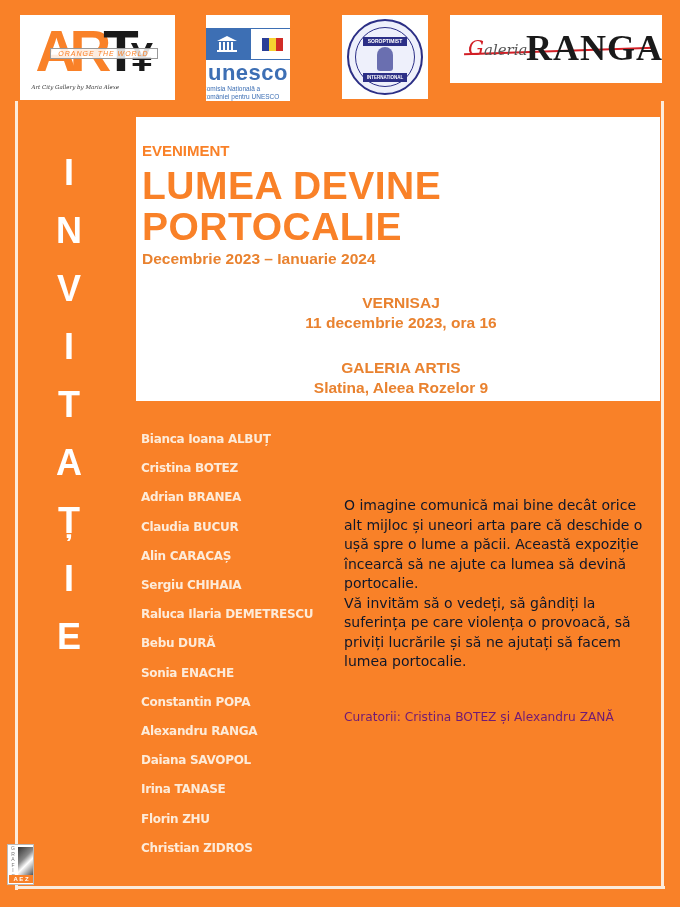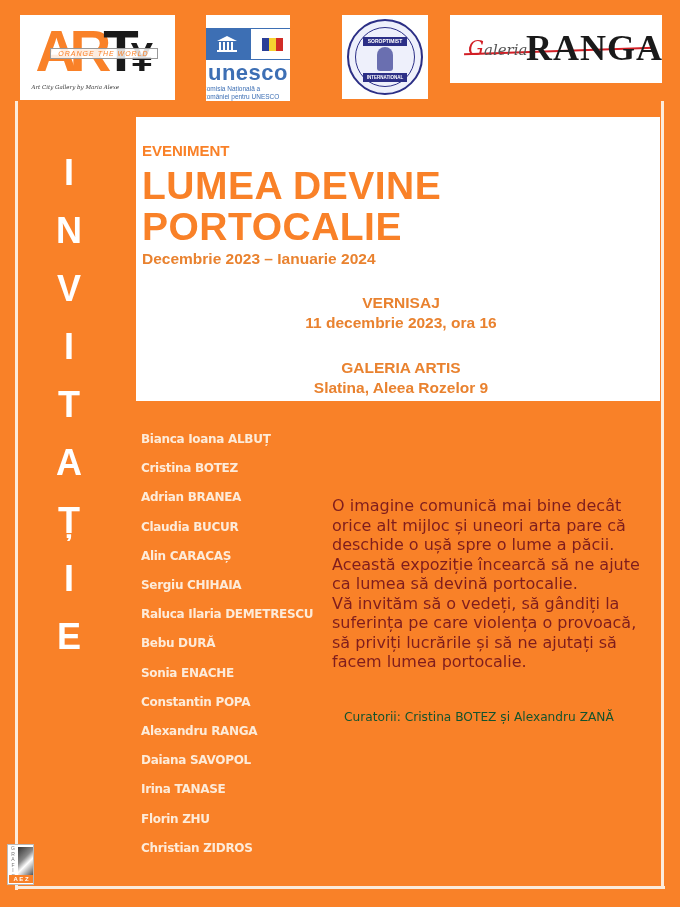--- a/index.html
+++ b/index.html
@@ -56,23 +56,23 @@
   .ev-title { color: #F98128; font-weight: bold; font-size: 39px; line-height: 41px; margin-top: 6px; letter-spacing: 0.5px; }
   .ev-dates { color: #E9822F; font-weight: bold; font-size: 15.5px; line-height: 18px; margin-top: 3px; }
   .ev-block { color: #E9822F; font-weight: bold; font-size: 15.5px; line-height: 20px; margin-top: 25px; text-align: center; }
   .ev-block div { white-space: nowrap; }
 
   
   .artists { position: absolute; left: 141px; top: 425px; }
   .artists li { list-style: none; color: #FDEBD9; font-family: "DejaVu Sans", sans-serif; font-weight: bold; font-size: 12px; letter-spacing: -0.3px; line-height: 29.2px; white-space: nowrap; }
 
   
-  .desc { position: absolute; left: 332px; top: 496px; width: 310px; color: #7f1d1d; font-family: "DejaVu Sans", sans-serif; font-size: 16px; line-height: 19.5px; }
+  .desc { position: absolute; left: 344px; top: 496px; width: 310px; color: #0f172a; font-family: "DejaVu Sans", sans-serif; font-size: 14px; line-height: 19.5px; }
   .desc p { margin: 0; }
-  .curators { position: absolute; left: 344px; top: 710px; color: #14532d; font-family: "DejaVu Sans", sans-serif; font-size: 12.2px; white-space: nowrap; text-align: center; }
+  .curators { position: absolute; left: 344px; top: 710px; color: #701a75; font-family: "DejaVu Sans", sans-serif; font-size: 12.2px; white-space: nowrap; text-align: center; }
 
   
   .grafica { position: absolute; left: 7px; top: 844px; width: 27px; height: 41px; background: #fff; border: 1px solid #bbb; }
   .grafica .gv { position: absolute; left: 1px; top: 1px; width: 8px; font-size: 5px; color: #777; line-height: 5.5px; text-align: center; }
   .grafica .gimg { position: absolute; left: 10px; top: 2px; width: 15px; height: 28px; background: linear-gradient(135deg,#333 0%,#888 40%,#fff 60%,#555 100%); }
   .grafica .gbar { position: absolute; left: 1px; bottom: 1px; width: 24px; height: 8px; background: #F98128; color: #fff; font-size: 6px; line-height: 8px; text-align: center; font-weight: bold; }
 </style>
 </head>
 <body>
 

